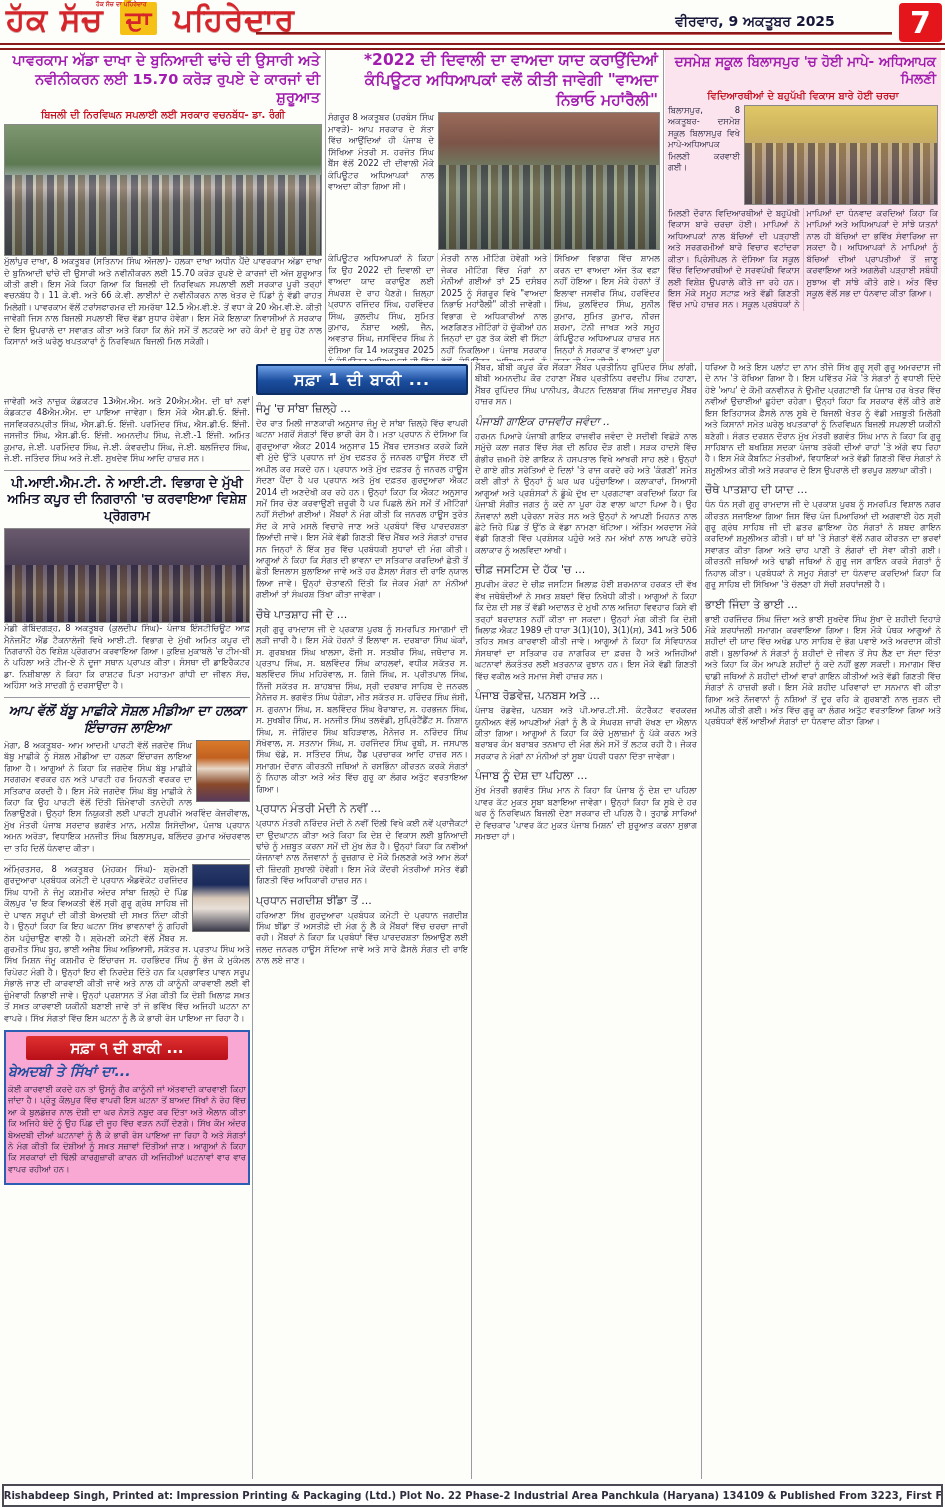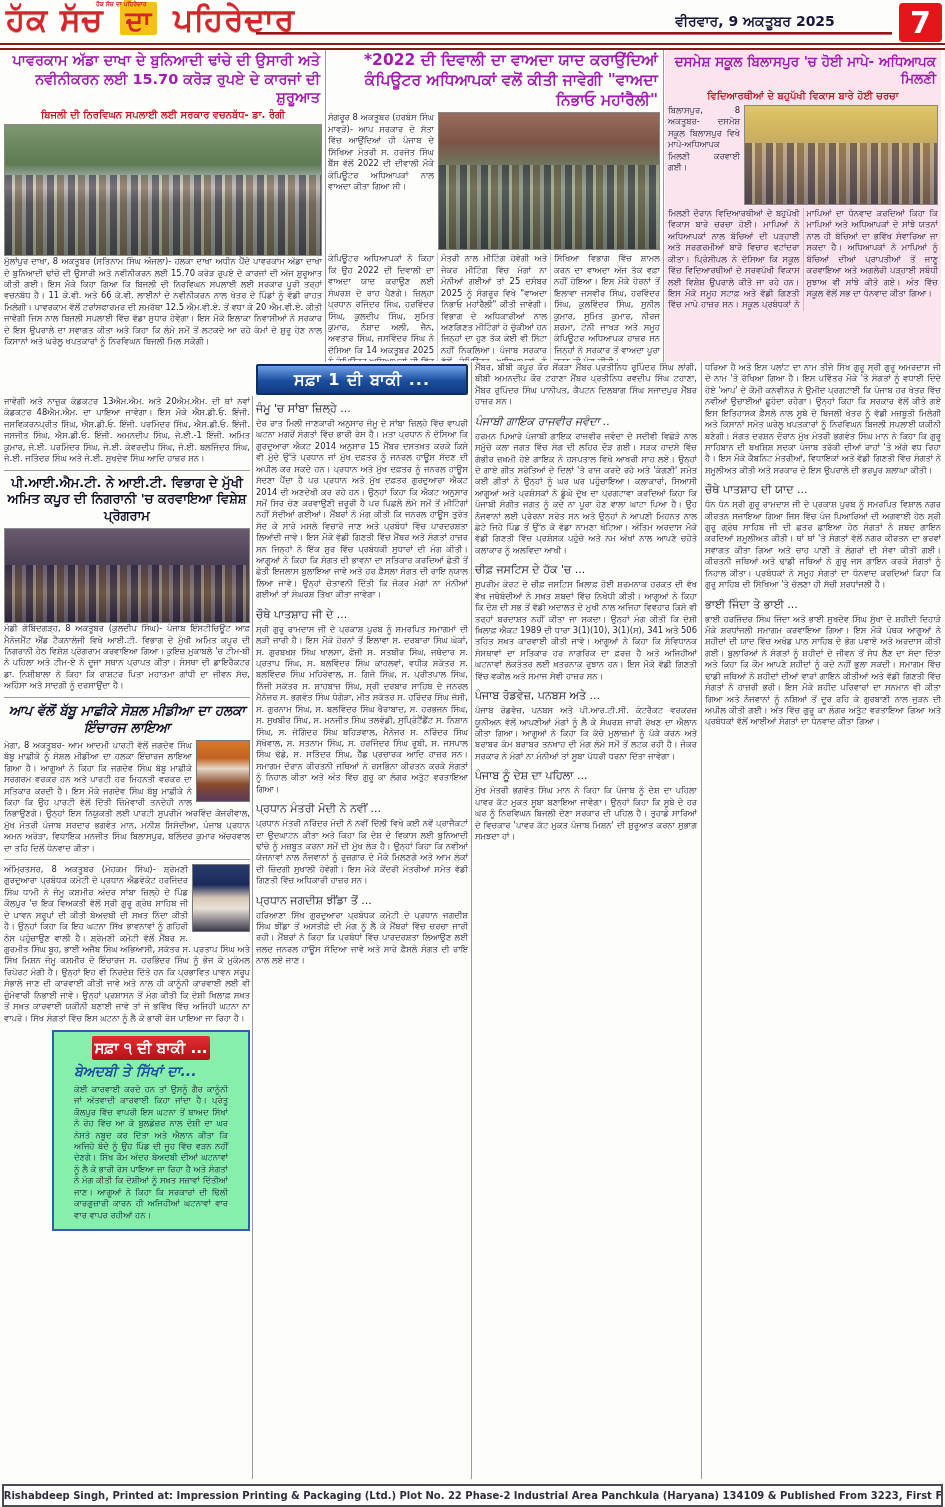--- a/index.html
+++ b/index.html
@@ -56,21 +56,21 @@
   .tr-top{display:flex;gap:4px;margin-top:2px;}
   .tr-lead{width:72px;flex:none;}
   .tr-photo-wrap{flex:1;}
   .cols2{column-count:2;column-gap:7px;column-rule:1px solid #d8b9c6;margin-top:3px;}
   
   .vrule{position:absolute;width:0;border-left:1px solid #9a9aa5;}
   
   .col-left{position:absolute;left:4px;top:396px;width:246px;height:1083px;overflow:hidden;}
   .col-left .hl2{font-size:13px;font-weight:800;text-align:center;line-height:1.3;margin:2px 0 3px;color:#101028;}
   .col-left .hl2.italic{font-style:italic;font-size:13.5px;}
-  .blue-box{border:2px solid #2c5fb3;background:#86efac;padding:4px 20px;margin-top:6px;margin-left:48px;}
+  .blue-box{border:2px solid #2c5fb3;background:#f9a8d4;padding:4px 2px;margin-top:6px;}
   .red-banner{background:linear-gradient(180deg,#e03030,#b80f18);color:#fff;font-size:15px;font-weight:900;
               text-align:center;padding:3px 0;margin:0 18px 3px;border-radius:2px;}
   .blue-head{color:#1b4e9e;font-style:italic;font-weight:800;font-size:14px;margin:2px 0 4px;}
   
   .colband{position:absolute;top:362px;height:1117px;overflow:hidden;}
   .col-a{left:256px;width:212px;}
   .col-b{left:475px;width:222px;}
   .col-c{left:705px;width:236px;}
   .blue-banner{background:linear-gradient(180deg,#6ea0e8 0%,#1b4e9e 55%,#123c82 100%);border:2px solid #0e2f66;
                color:#fff;font-size:16px;font-weight:900;text-align:center;padding:4px 0;margin:2px 0 4px;

